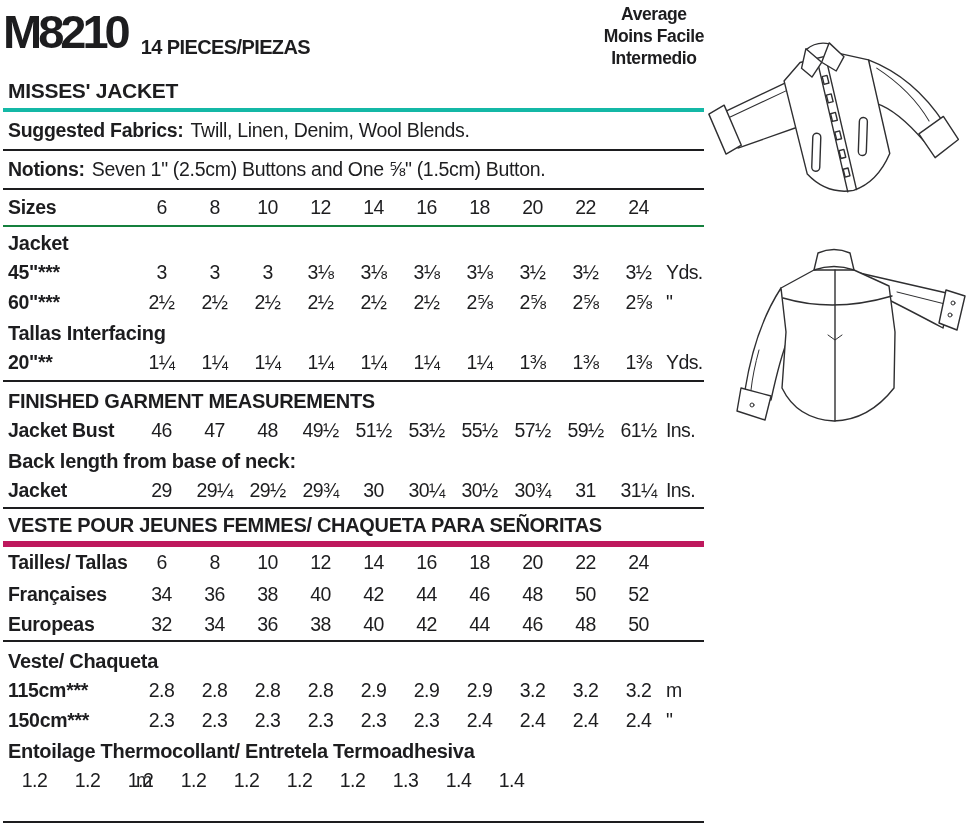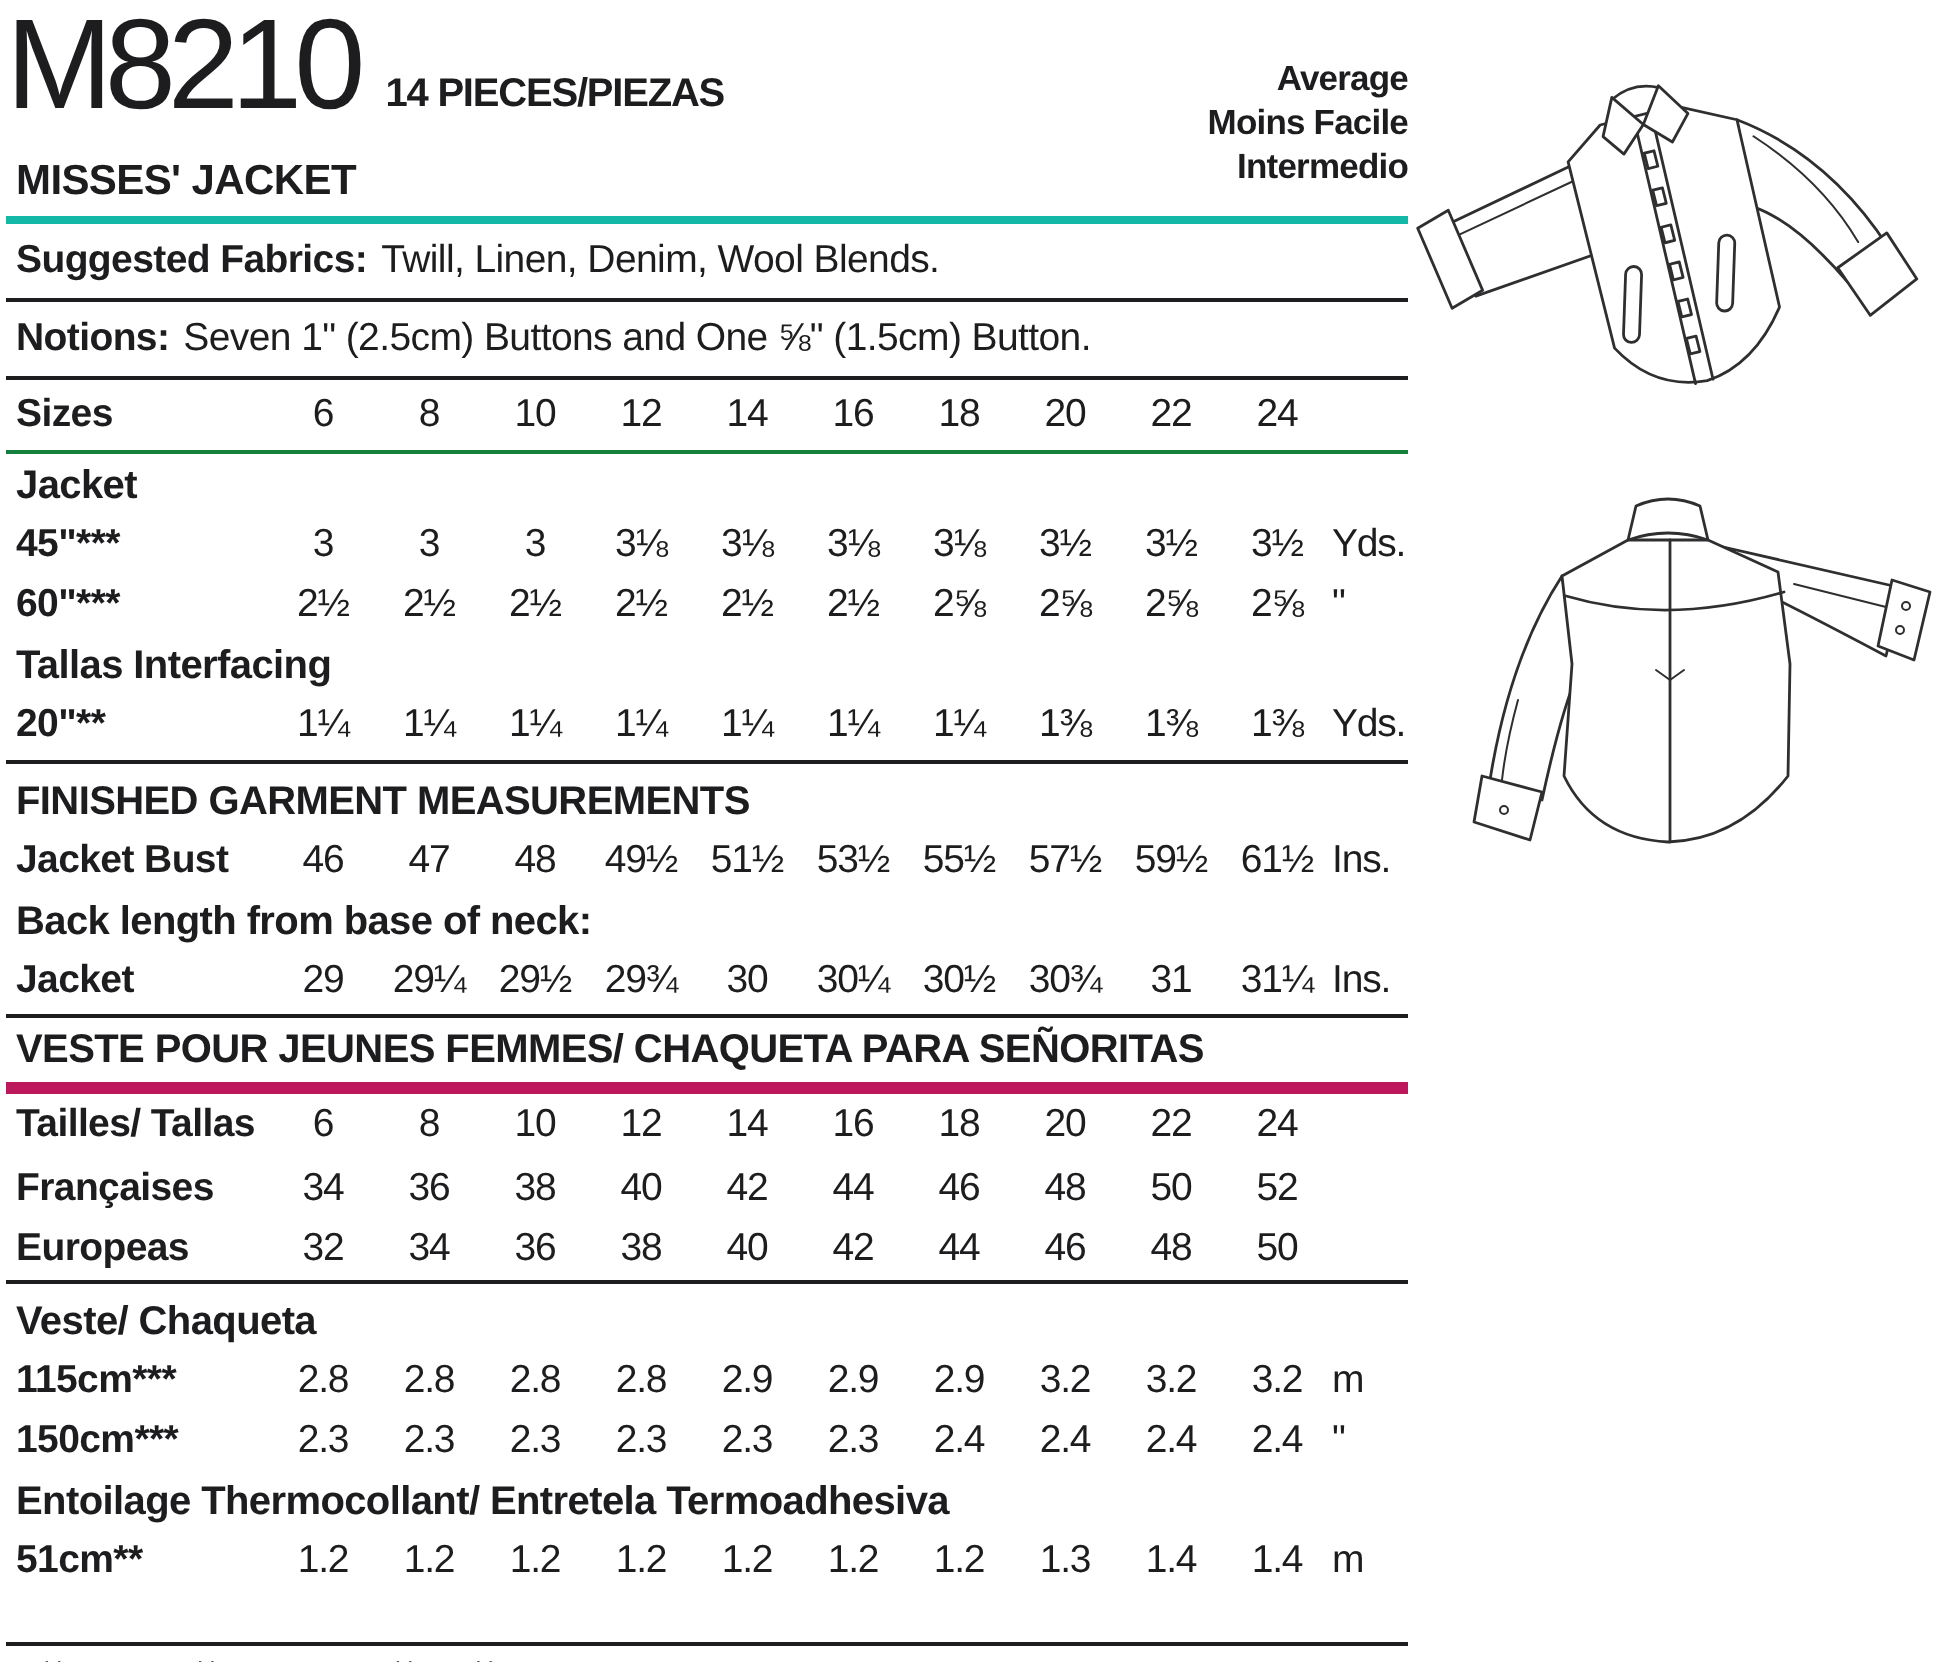--- a/index.html
+++ b/index.html
@@ -6,23 +6,23 @@
   body{
     width:971px;height:831px;position:relative;overflow:hidden;
     background:#ffffff;color:#1d1d1f;
     font-family:"Liberation Sans","DejaVu Sans",sans-serif;
     letter-spacing:-0.3px;
   }
   .main{position:absolute;left:3px;top:2px;width:701px;}
 
   
   .masthead{display:flex;align-items:flex-start;height:74px;}
-  .pattern-number{font-size:64px;font-weight:400;letter-spacing:-4px;line-height:60px;}
+  .pattern-number{font-size:47px;font-weight:700;letter-spacing:-4px;line-height:60px;}
   .pieces{font-size:20px;font-weight:700;margin:34px 0 0 14px;letter-spacing:-0.6px;}
-  .difficulty{margin-left:auto;text-align:right;font-weight:700;font-size:17.5px;line-height:22px;padding-top:1px;letter-spacing:-0.4px;margin-top:25px;}
+  .difficulty{margin-left:auto;text-align:center;font-weight:700;font-size:17.5px;line-height:22px;padding-top:1px;letter-spacing:-0.4px;}
   .difficulty span{display:block;}
 
   .title-row{font-size:21px;font-weight:700;border-bottom:4px solid #14b8a6;padding:3px 0 5px 5px;}
 
   .info-row{display:flex;gap:7px;align-items:baseline;border-bottom:2px solid #1d1d1f;padding:7px 0 7px 5px;font-size:19.5px;}
   .info-label{font-weight:700;}
 
   
   .trow{display:grid;grid-template-columns:127px 530px 44px;align-items:baseline;padding-left:5px;height:30px;}
   .trow>*{line-height:30px;}
@@ -275,21 +275,20 @@
         <span class="val">2.4</span>
         <span class="val">2.4</span>
         <span class="val">2.4</span>
       </span>
     <span class="unit">"</span>
   </div>
 
   <div class="sec">Entoilage Thermocollant/ Entretela Termoadhesiva</div>
 
   <div class="trow">
-    <span class="lbl">51cm**</span>
     <span class="cells">
         <span class="val">1.2</span>
         <span class="val">1.2</span>
         <span class="val">1.2</span>
         <span class="val">1.2</span>
         <span class="val">1.2</span>
         <span class="val">1.2</span>
         <span class="val">1.2</span>
         <span class="val">1.3</span>
         <span class="val">1.4</span>

